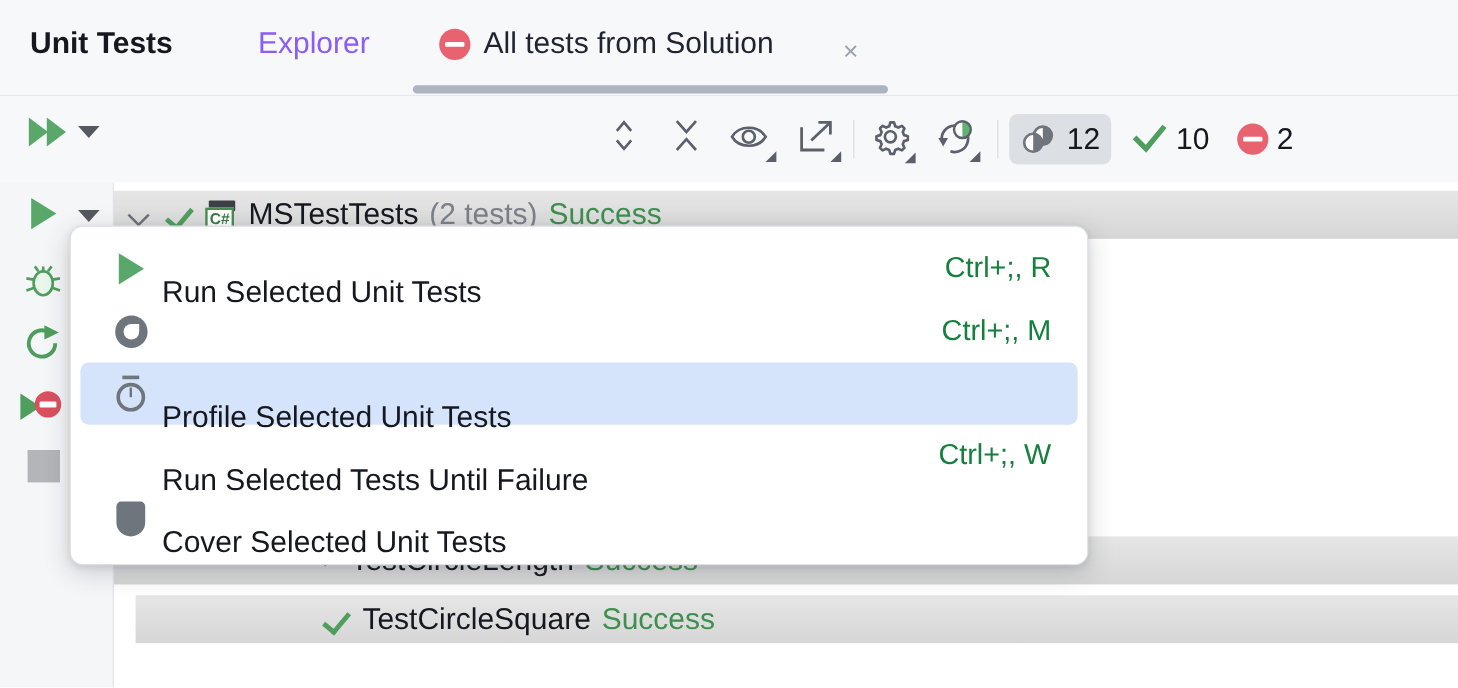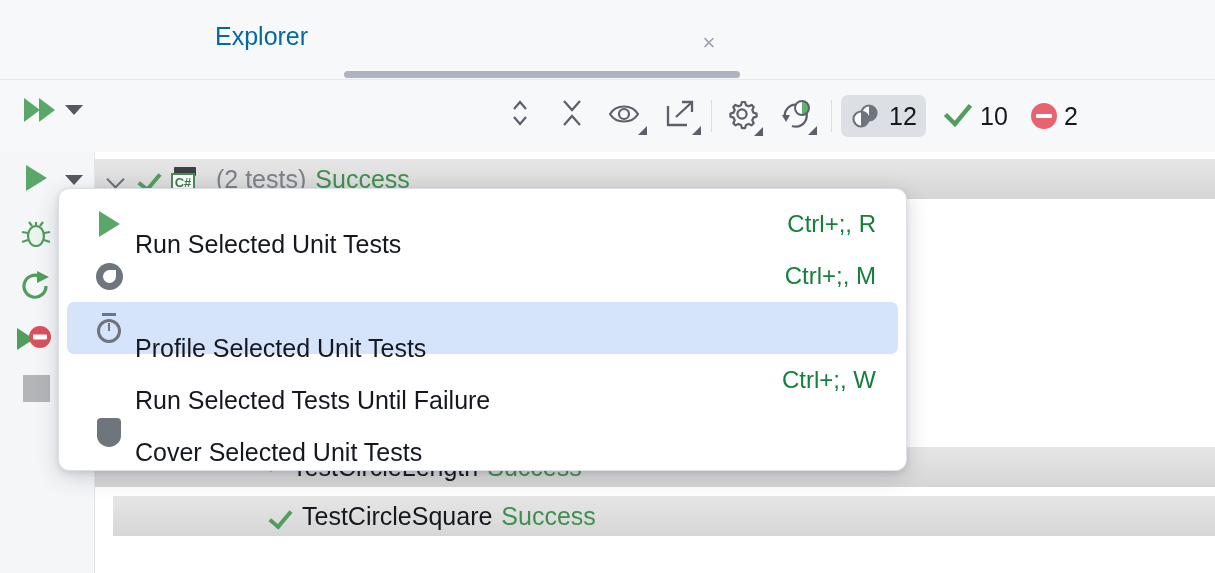--- a/index.html
+++ b/index.html
@@ -33,21 +33,21 @@
     font-size: 25px;
     white-space: nowrap;
   }
   .tab-title {
     left: 25px;
     font-weight: bold;
     color: #15181f;
   }
   .tab-explorer {
     left: 215px;
-    color: #0369a1;
+    color: #8b5cf6;
     align-items: center;
   }
   .tab-active {
     left: 366px;
     color: #1f2430;
   }
   .tab-underline {
     position: absolute;
     left: 344px; top: 71px;
     width: 396px; height: 7px;
@@ -328,25 +328,32 @@
   .mi-shield-inner {
     width: 10px; height: 29px;
     background: #8e949c;
     border-radius: 4px 0 0 50% / 4px 0 0 40%;
   }
 </style>
 </head>
 <body>
 
 <div class="tabbar">
+  <div class="tab tab-title">
+    <span>Unit Tests</span>
+  </div>
 
   <div class="tab tab-explorer">
     <span>Explorer</span>
   </div>
 
+  <div class="tab tab-active">
+    <span class="stop-badge"></span>
+    <span>All tests from Solution</span>
+  </div>
   <div class="tab-underline"></div>
   <div class="tab-close">×</div>
 </div>
 
 <div class="toolbar">
 
   <div class="icon-btn" style="left:18px; top:10px; width:44px; height:40px;">
     <svg width="36" height="28" viewBox="0 0 36 28">
       <polygon points="2,2 18,14 2,26" fill="#59a869"></polygon>
       <polygon points="17,2 33,14 17,26" fill="#59a869"></polygon>
@@ -486,20 +493,21 @@
 
 <div class="tree">
 
   <div class="tree-row selected" style="top:7px;">
     <span class="chev"></span>
     <span class="check"></span>
     <span class="cs-icon">
       <span class="top"></span>
       <span class="box">C#</span>
     </span>
+    <span class="nm">MSTestTests</span>
     <span class="cnt">(2 tests)</span>
     <span class="ok">Success</span>
   </div>
 
   <div class="tree-row selected" style="top:295px; padding-left:155px;">
     <span class="chev solid"></span>
     <span class="nm">TestCircleLength</span>
     <span class="ok">Success</span>
   </div>
 

